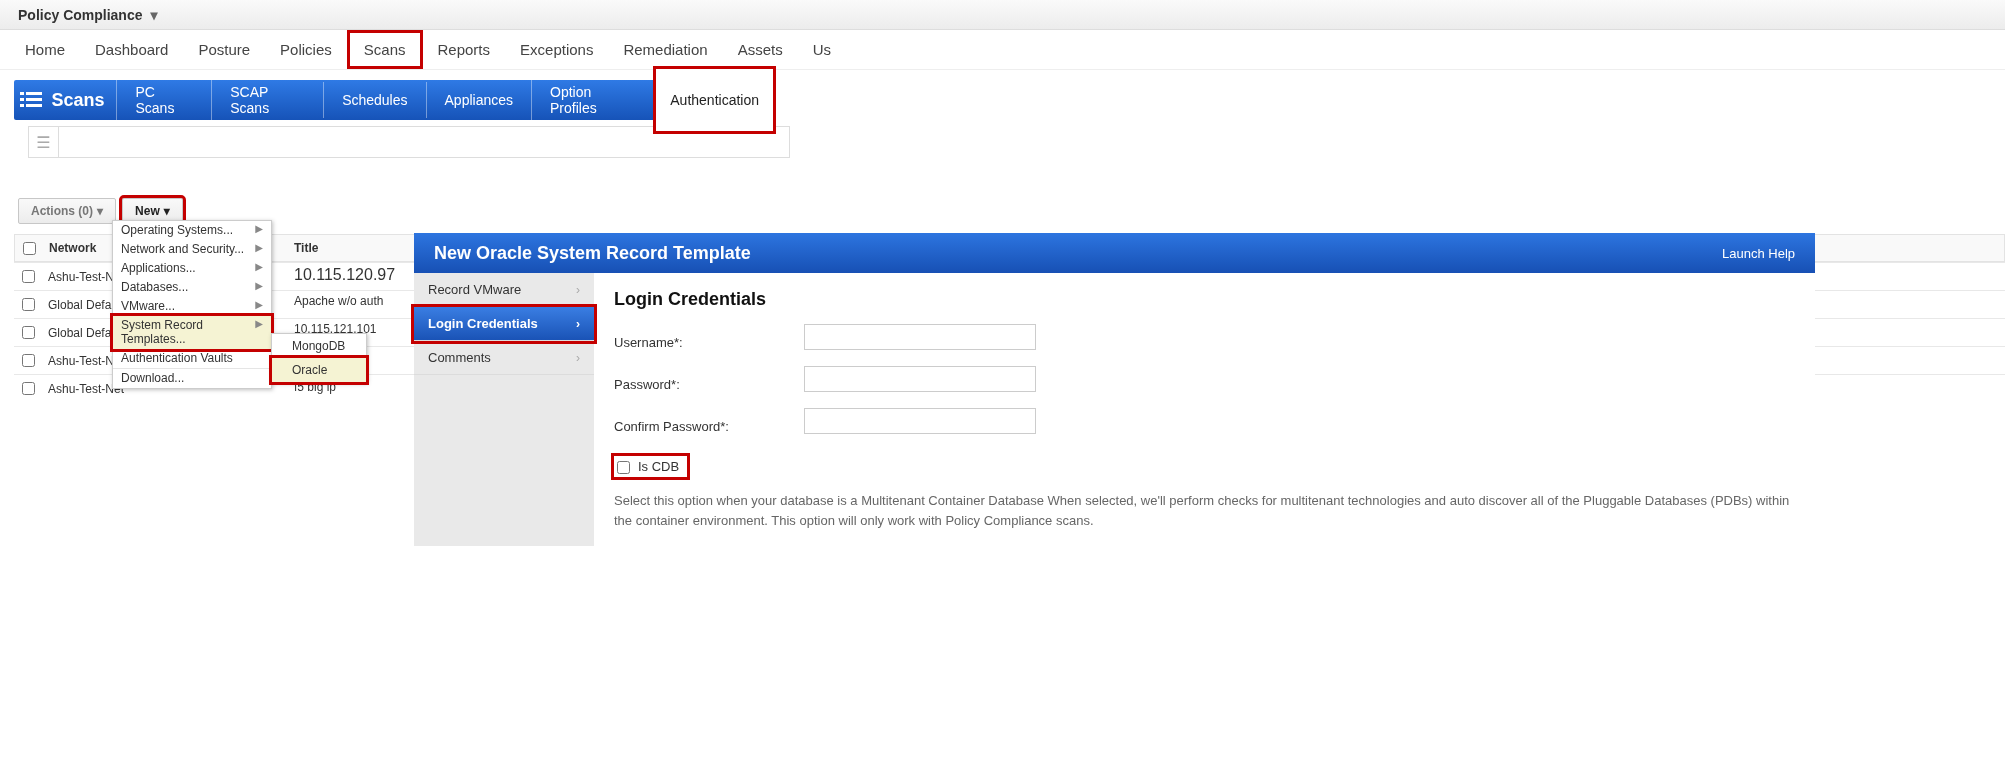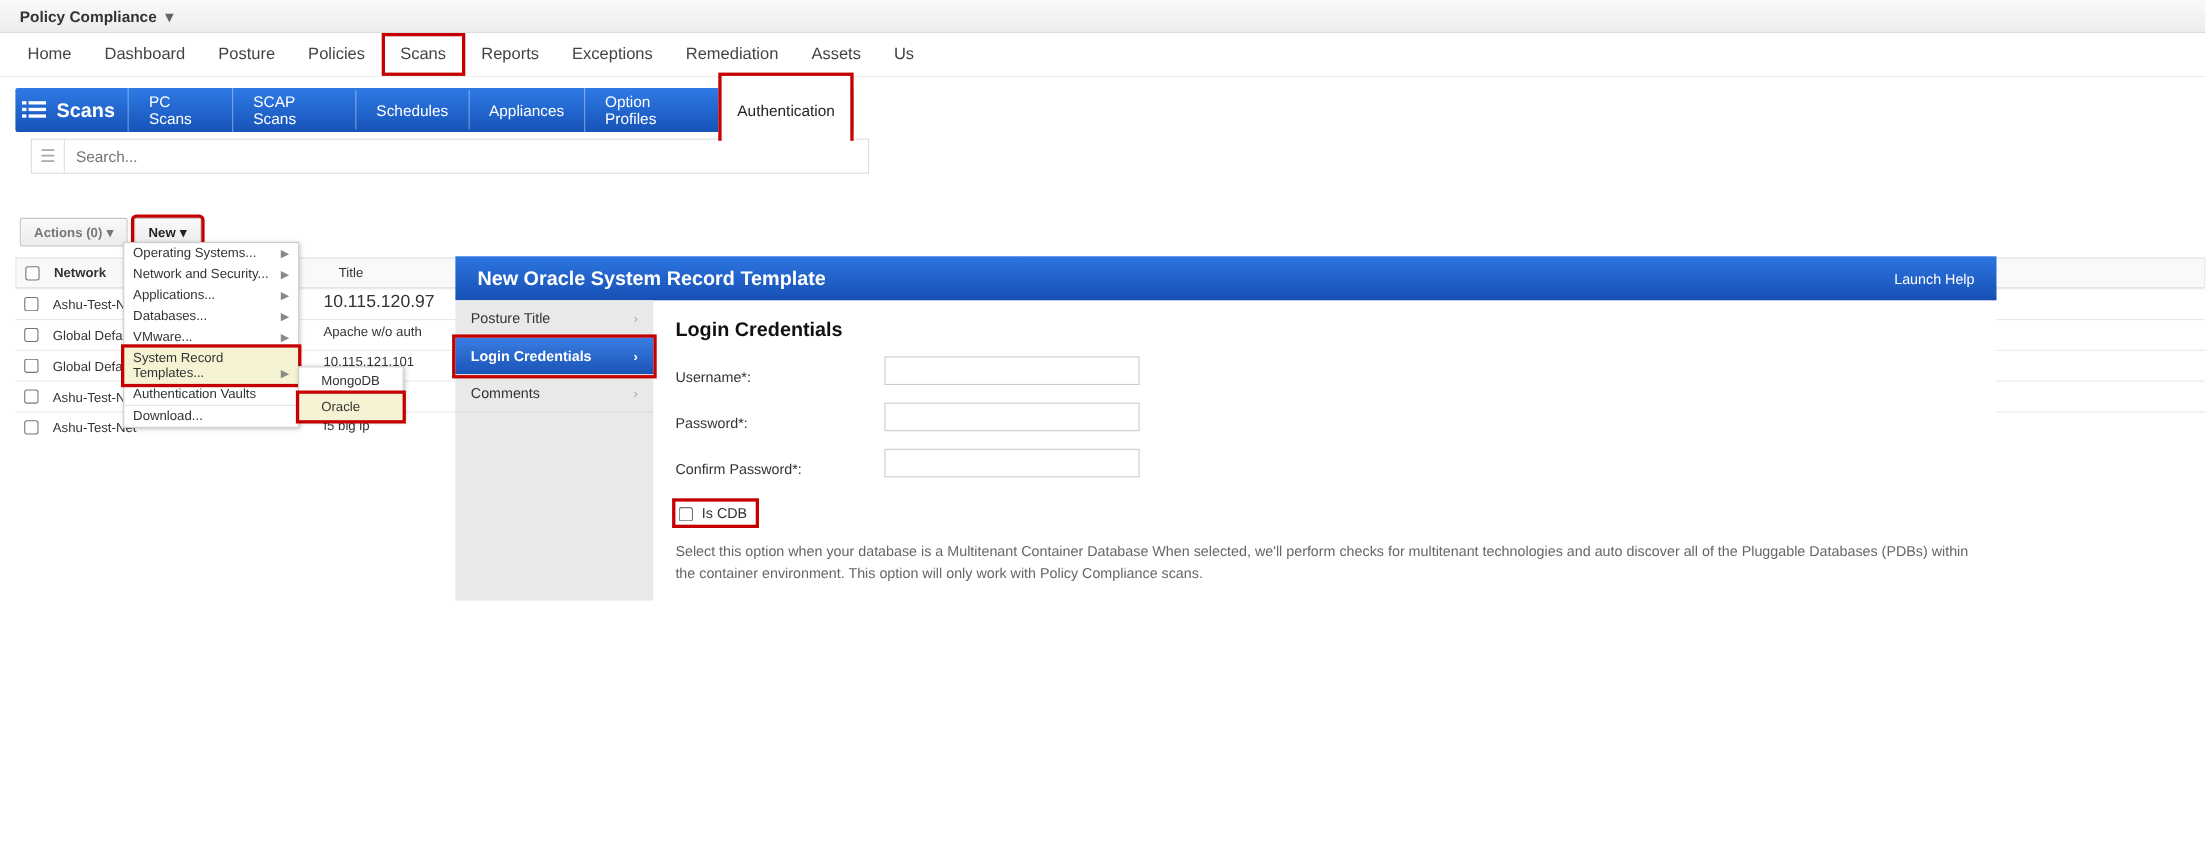--- a/index.html
+++ b/index.html
@@ -23,21 +23,21 @@
 .btn { border:1px solid #c7c7c7; background:linear-gradient(#f9f9f9,#ececec); padding:5px 12px; border-radius:2px; font-size:12px; color:#777; display:flex; align-items:center; gap:4px; }
 .btn.enabled { color:#222; }
 .btn.bordered { outline:3px solid #c40000; }
 .grid { margin:10px 0 0 14px; position:relative; }
 .grid-row { display:flex; align-items:center; height:28px; border-top:1px solid #e8e8e8; }
 .grid-hdr { background:#f9f9f9; border:1px solid #e3e3e3; font-weight:bold; font-size:13px; }
 .cellchk { width:28px; display:flex; justify-content:center; }
 .cellnet { width:95px; font-size:12px; padding-left:6px; color:#333; overflow:hidden; white-space:nowrap; }
 .celltitle { position:absolute; font-size:12px; color:#333; }
 .dropdown { position:absolute; left:112px; top:220px; width:160px; background:#fff; border:1px solid #ccc; box-shadow:1px 1px 4px rgba(0,0,0,.25); font-size:12px; z-index:20; }
-.dropdown .ditem { padding:2px 8px; display:flex; justify-content:space-between; align-items:flex-end; color:#333; cursor:pointer; border-bottom:1px solid transparent; }
+.dropdown .ditem { padding:2px 8px; display:flex; justify-content:space-between; align-items:flex-start; color:#333; cursor:pointer; border-bottom:1px solid transparent; }
 .dropdown .ditem .arrow { color:#888; font-size:10px; }
 .dropdown .ditem.hl { background:#f5f3d3; outline:3px solid #c40000; }
 .dropdown .sep { border-top:1px solid #e5e5e5; }
 .submenu { position:absolute; left:271px; top:333px; width:96px; background:#fff; border:1px solid #ccc; box-shadow:1px 1px 4px rgba(0,0,0,.25); font-size:12px; z-index:30; }
 .submenu .sitem { padding:5px 20px; color:#333; cursor:pointer; }
 .submenu .sitem.hl { background:#f5f3d3; outline:3px solid #c40000; }
 .dialog { position:absolute; left:414px; top:233px; width:1401px; background:#fff; }
 .dlg-title { height:40px; background:linear-gradient(#2d75e0,#1750b4); color:#fff; display:flex; align-items:center; justify-content:space-between; padding:0 20px; font-size:18px; font-weight:bold; }
 .dlg-body { display:flex; }
 .dlg-side { width:180px; background:#e9e9e9; }
@@ -93,42 +93,41 @@
     <span class="hdrlabel">Scans</span>
     <span class="subtab">PC Scans</span>
     <span class="subtab">SCAP Scans</span>
     <span class="subtab">Schedules</span>
     <span class="subtab">Appliances</span>
     <span class="subtab">Option Profiles</span>
     <span class="subtab auth">Authentication</span>
   </div>
   <div class="searchbar">
     <span class="sicon">☰</span>
-    <input type="text" placeholder="Search..." style="">
   </div>
 </div>
 
 <div class="toolbar">
   <div class="btn">
     <span>Actions (0)</span>
     <span>▾</span>
   </div>
   <div class="btn enabled bordered">
     <span>New</span>
     <span>▾</span>
   </div>
 </div>
 
 <div class="grid">
   <div class="grid-row grid-hdr">
     <span class="cellchk">
         <input type="checkbox" style="">
       </span>
     <span class="cellnet">Network</span>
-    <span class="celltitle" style="left:294px;font-weight:normal">Title</span>
+    <span class="celltitle" style="left:280px;font-weight:bold">Title</span>
   </div>
   <div class="grid-row">
     <span class="cellchk">
         <input type="checkbox" style="">
       </span>
     <span class="cellnet">Ashu-Test-Net</span>
   </div>
   <div class="grid-row">
     <span class="cellchk">
         <input type="checkbox" style="">
@@ -200,21 +199,21 @@
 </div>
 
 <div class="dialog">
   <div class="dlg-title">
     <span>New Oracle System Record Template</span>
     <span style="font-size:13px;font-weight:normal">Launch Help</span>
   </div>
   <div class="dlg-body">
     <div class="dlg-side">
       <div class="side-item">
-        <span>Posture Title</span>
+        <span>Record VMware</span>
         <span class="chv">›</span>
       </div>
       <div class="side-item active">
         <span>Login Credentials</span>
         <span class="chv">›</span>
       </div>
       <div class="side-item">
         <span>Comments</span>
         <span class="chv">›</span>
       </div>

